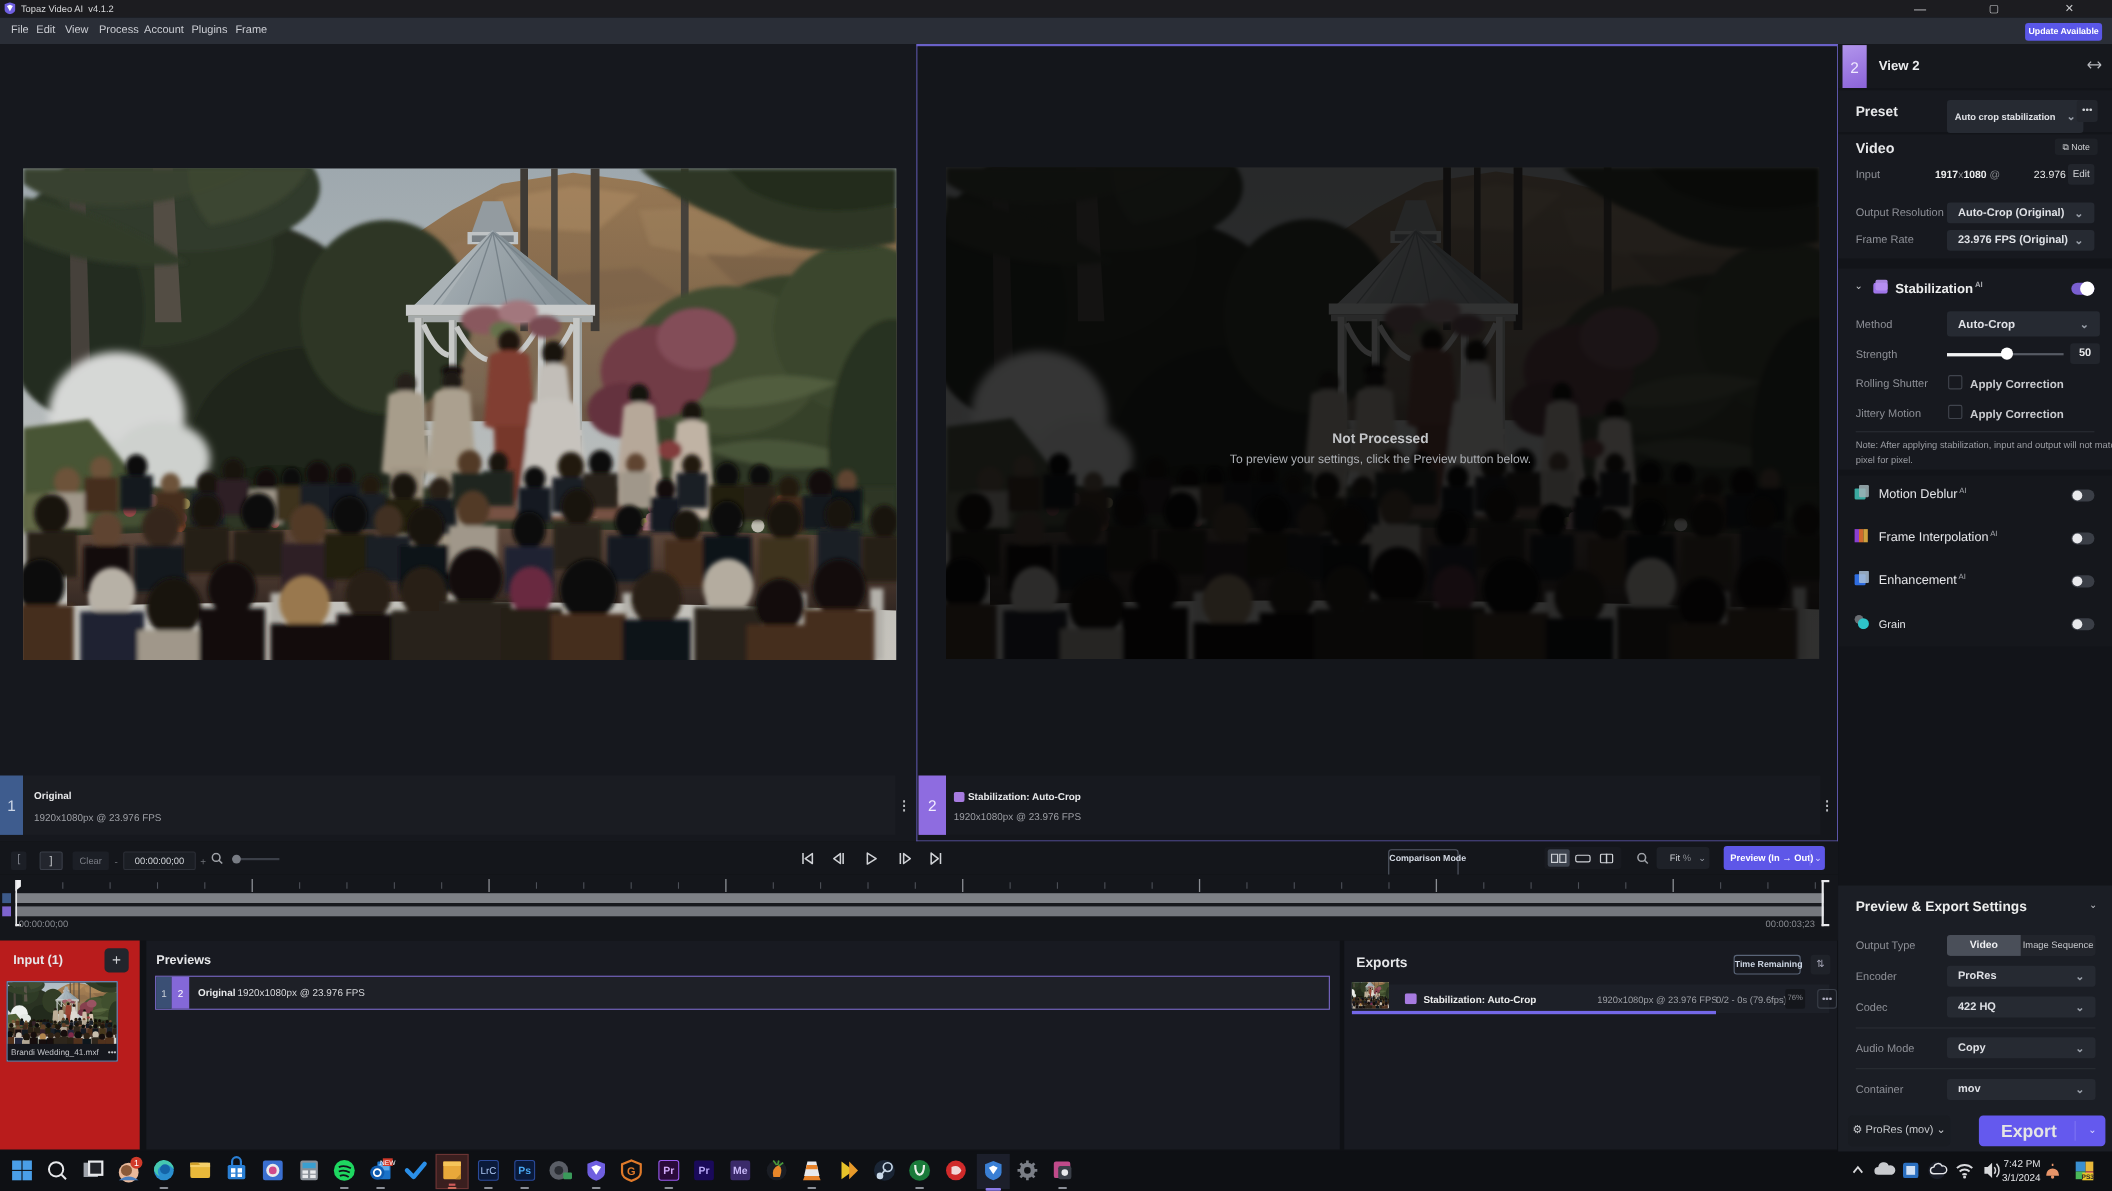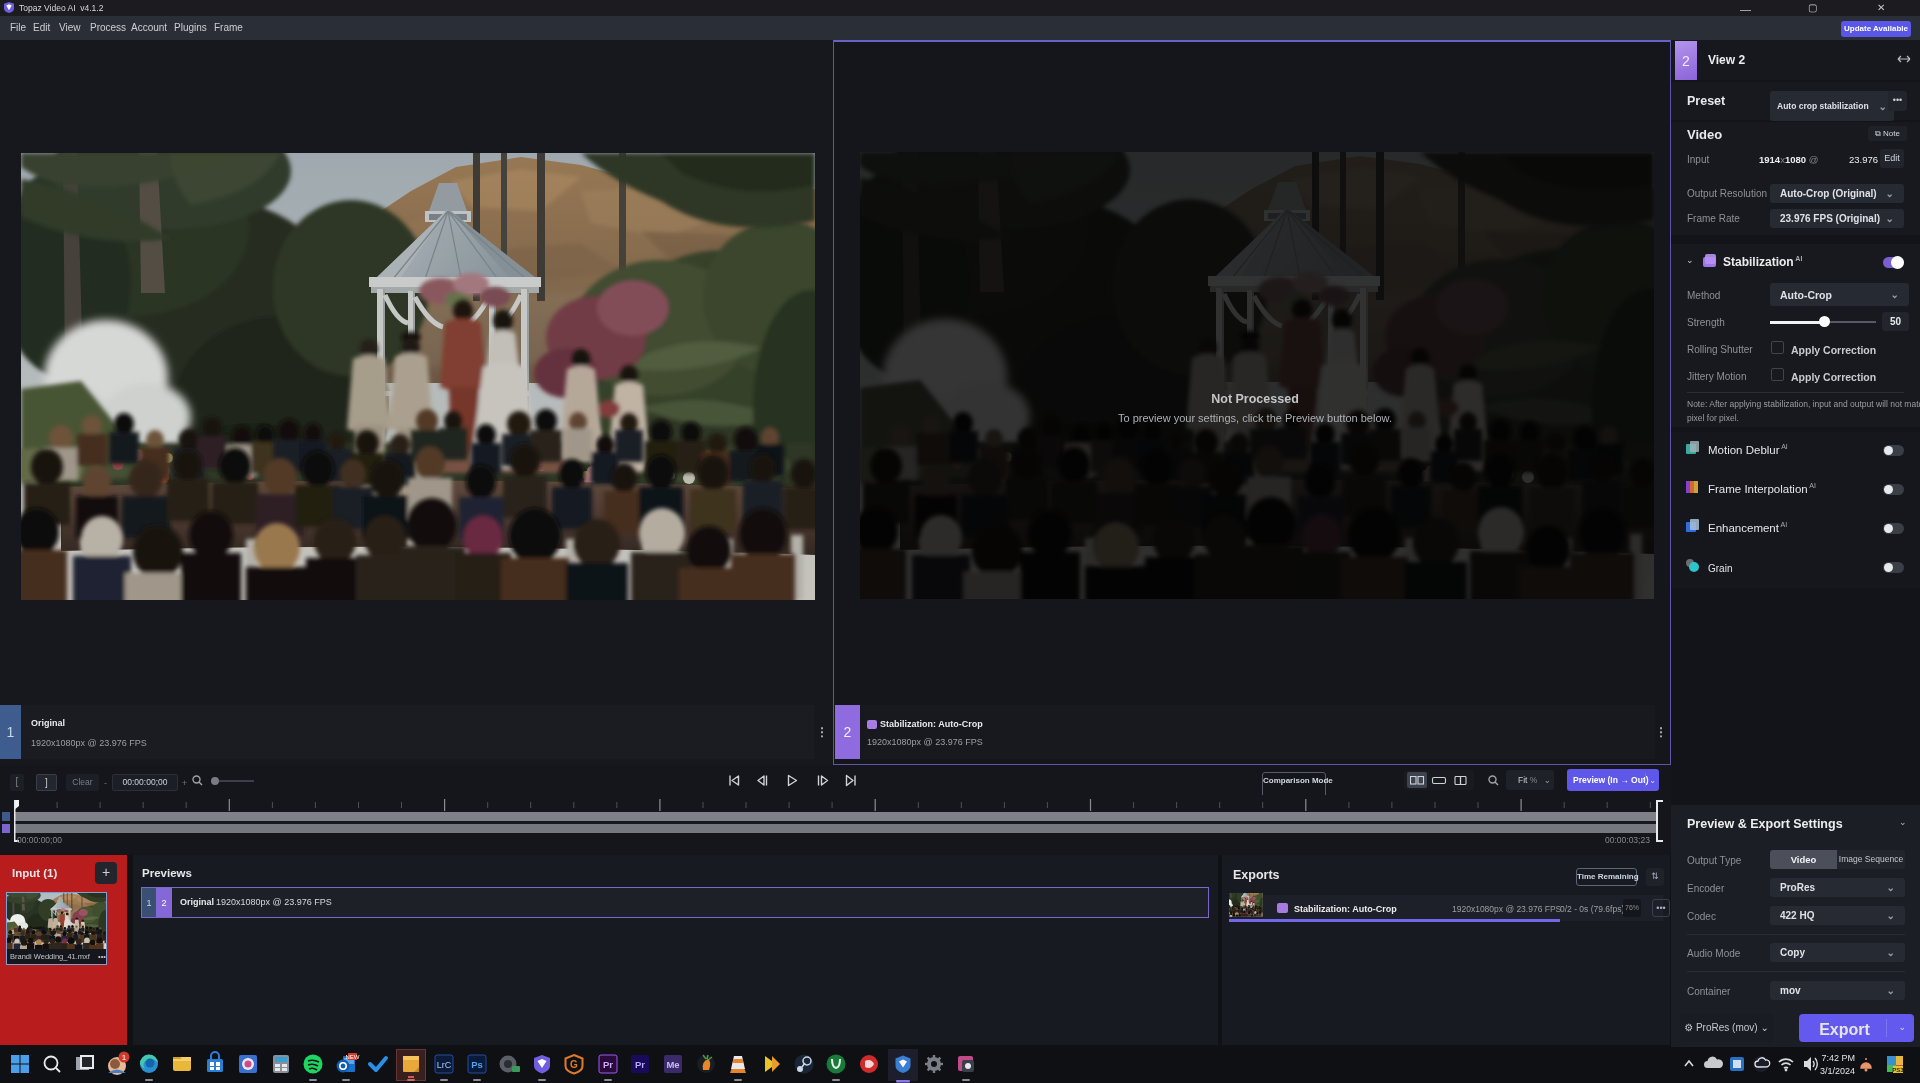--- a/index.html
+++ b/index.html
@@ -247,21 +247,21 @@
       <div class="abs" style="left:217px;top:9px;width:19px;height:20px;background:#22252c;border-radius:3px;
            color:#cfd1d5;font-size:9px;text-align:center;line-height:18px;">•••</div>
     </div>
 
     <div class="abs" style="left:0;top:82px;width:249px;height:113px;background:#17191f;">
       <div class="abs" style="left:16px;top:5px;color:#e8e9eb;font-size:13px;font-weight:bold;">Video</div>
       <div class="abs" style="left:197px;top:4px;width:39px;height:15px;background:#1e2127;border-radius:3px;
            color:#d5d6d9;font-size:8px;line-height:15px;text-align:center;white-space:nowrap;">⧉ Note</div>
       <div class="abs lbl" style="left:16px;top:32px;">Input</div>
       <div class="abs" style="left:88px;top:32px;width:108px;text-align:center;font-size:9.5px;white-space:nowrap;color:#85878c;">
-        <span style="color:#eceded;font-weight:bold;">1914</span>x<span style="color:#eceded;font-weight:bold;">1080</span> @ <span style="color:#eceded;font-weight:normal;margin-left:28px;">23.976</span> FPS
+        <span style="color:#eceded;font-weight:bold;">1917</span>x<span style="color:#eceded;font-weight:bold;">1080</span> @ <span style="color:#eceded;font-weight:normal;margin-left:28px;">23.976</span> FPS
       </div>
       <div class="abs" style="left:209px;top:27px;width:24px;height:19px;background:#22252c;border-radius:3px;
            color:#d5d6d9;font-size:9px;text-align:center;line-height:19px;">Edit</div>
       <div class="abs lbl" style="left:16px;top:66px;">Output Resolution</div>
       <div class="dd abs" style="left:99px;top:62px;width:134px;height:19px;font-size:10px;">Auto-Crop (Original)<span class="chev">⌄</span></div>
       <div class="abs lbl" style="left:16px;top:91px;">Frame Rate</div>
       <div class="dd abs" style="left:99px;top:87px;width:134px;height:19px;font-size:10px;">23.976 FPS (Original)<span class="chev">⌄</span></div>
     </div>
 
     <div class="abs" style="left:0;top:204px;width:249px;height:183px;background:#17191f;">

